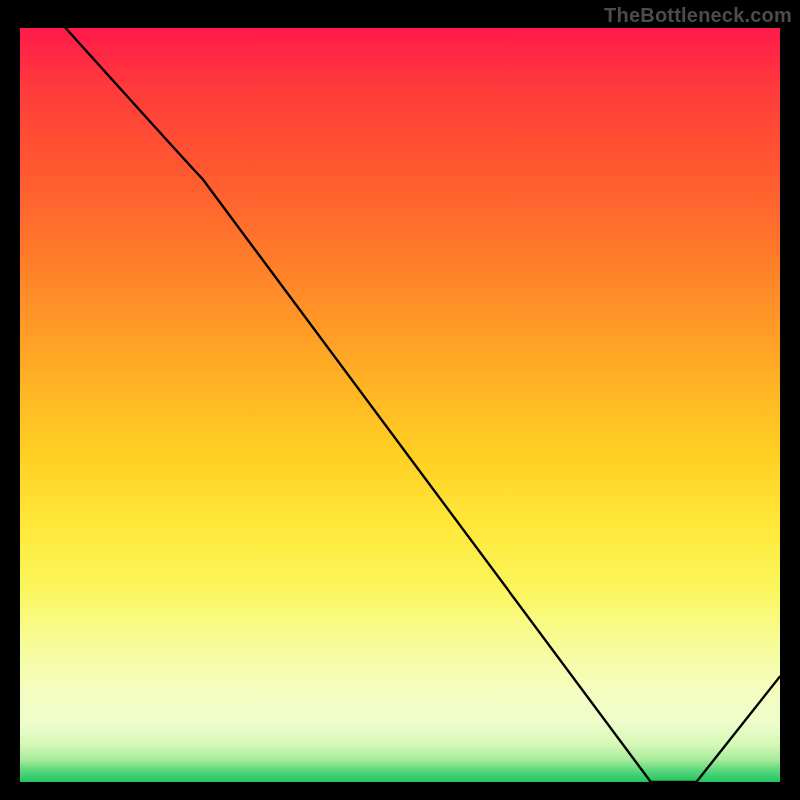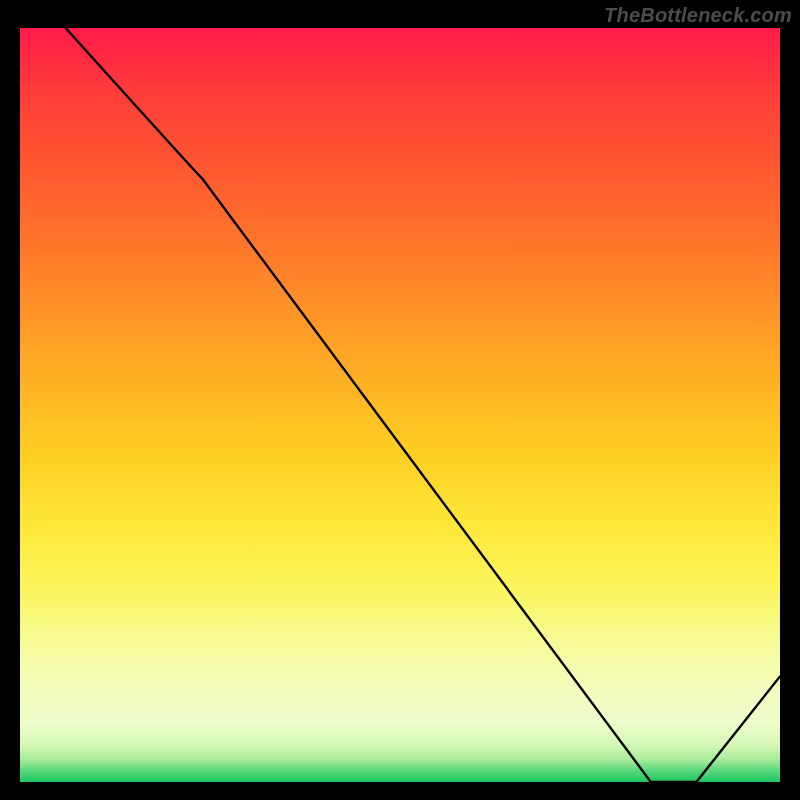--- a/index.html
+++ b/index.html
@@ -8,21 +8,20 @@
     width: 800px;
     height: 800px;
     background: #000;
     font-family: Arial, Helvetica, sans-serif;
   }
   .frame {
     position: relative;
     width: 800px;
     height: 700px;
     background: #000;
-    font-style: italic;
   }
   .watermark {
     position: absolute;
     top: 4px;
     right: 8px;
     color: #4c4c4c;
     font-size: 20px;
     font-weight: 600;
     letter-spacing: 0.2px;
   }

